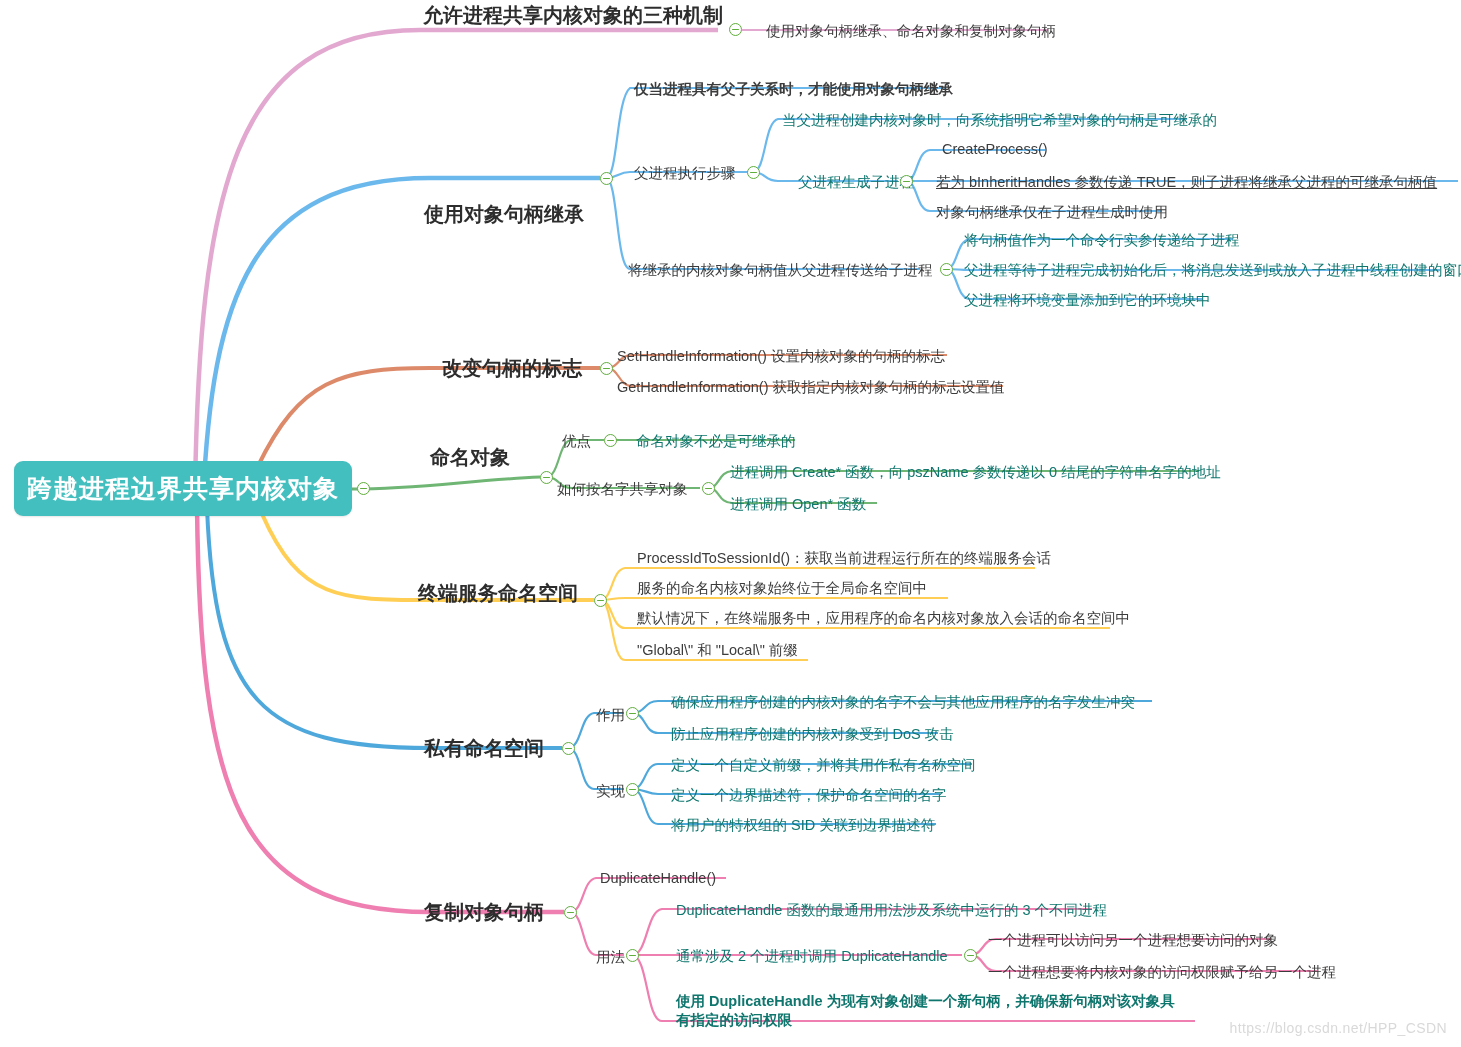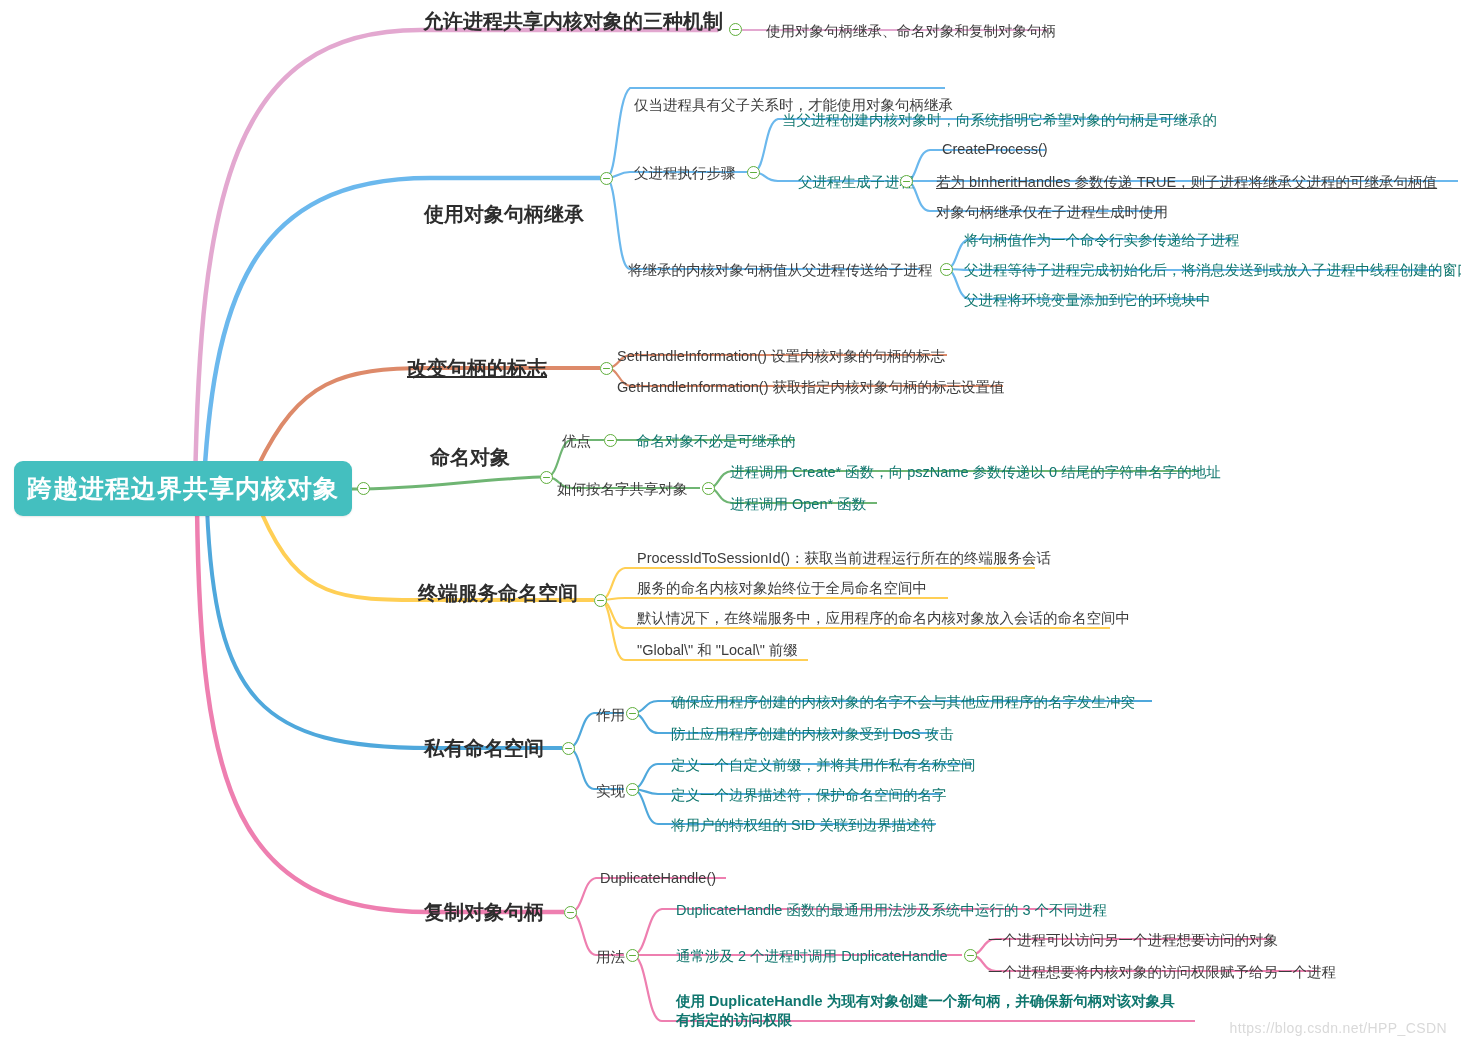--- a/index.html
+++ b/index.html
@@ -108,49 +108,49 @@
     <path d="M632,955 C648,955 648,955 662,955 L962,955" fill="none" stroke="#EE7FB0" stroke-width="2.2"></path>
     <path d="M632,955 C648,955 646,1021 662,1021 L1195,1021" fill="none" stroke="#EE7FB0" stroke-width="2.2"></path>
 
     <path d="M970,955 C984,955 982,939 996,939 L1272,939" fill="none" stroke="#EE7FB0" stroke-width="2.2"></path>
     <path d="M970,955 C984,955 982,971 996,971 L1317,971" fill="none" stroke="#EE7FB0" stroke-width="2.2"></path>
   </svg>
 
   <div class="root-node" style="left:14px;top:461px;width:338px;height:55px;">跨越进程边界共享内核对象</div>
   <div class="toggle" style="left:357px;top:482px;"></div>
 
-  <div class="node lvl1" style="left:423px;top:8px;">允许进程共享内核对象的三种机制</div>
+  <div class="node lvl1" style="left:423px;top:2px;">允许进程共享内核对象的三种机制</div>
   <div class="toggle" style="left:729px;top:23px;"></div>
   <div class="node lvl2" style="left:766px;top:22px;">使用对象句柄继承、命名对象和复制对象句柄</div>
 
   <div class="node lvl1" style="left:424px;top:165px;margin-top:36px;">使用对象句柄继承</div>
   <div class="toggle" style="left:600px;top:172px;"></div>
 
-  <div class="node lvl2" style="left:634px;top:96px;">仅当进程具有父子关系时，才能使用对象句柄继承</div>
+  <div class="node lvl2" style="left:634px;top:80px;font-weight:bold;">仅当进程具有父子关系时，才能使用对象句柄继承</div>
 
   <div class="node lvl2" style="left:634px;top:164px;">父进程执行步骤</div>
   <div class="toggle" style="left:747px;top:166px;"></div>
 
   <div class="node lvl3" style="left:782px;top:111px;">当父进程创建内核对象时，向系统指明它希望对象的句柄是可继承的</div>
 
   <div class="node lvl3" style="left:782px;top:173px;margin-left:16px;">父进程生成子进程</div>
   <div class="toggle" style="left:900px;top:175px;"></div>
 
   <div class="node lvl4" style="left:942px;top:141px;">CreateProcess()</div>
   <div class="node lvl4" style="left:936px;top:173px;text-decoration:underline;">若为 bInheritHandles 参数传递 TRUE，则子进程将继承父进程的可继承句柄值</div>
   <div class="node lvl4" style="left:936px;top:203px;">对象句柄继承仅在子进程生成时使用</div>
 
   <div class="node lvl2" style="left:628px;top:261px;">将继承的内核对象句柄值从父进程传送给子进程</div>
   <div class="toggle" style="left:940px;top:263px;"></div>
 
   <div class="node lvl3" style="left:964px;top:231px;">将句柄值作为一个命令行实参传递给子进程</div>
   <div class="node lvl3" style="left:964px;top:261px;">父进程等待子进程完成初始化后，将消息发送到或放入子进程中线程创建的窗口</div>
   <div class="node lvl3" style="left:964px;top:291px;">父进程将环境变量添加到它的环境块中</div>
 
-  <div class="node lvl1" style="left:407px;top:355px;text-decoration:underline;">改变句柄的标志</div>
+  <div class="node lvl1" style="left:442px;top:355px;">改变句柄的标志</div>
   <div class="toggle" style="left:600px;top:362px;"></div>
   <div class="node lvl2" style="left:617px;top:347px;">SetHandleInformation() 设置内核对象的句柄的标志</div>
   <div class="node lvl2" style="left:617px;top:378px;">GetHandleInformation() 获取指定内核对象句柄的标志设置值</div>
 
   <div class="node lvl1" style="left:430px;top:444px;">命名对象</div>
   <div class="toggle" style="left:540px;top:471px;"></div>
 
   <div class="node lvl2" style="left:562px;top:432px;">优点</div>
   <div class="toggle" style="left:604px;top:434px;"></div>
   <div class="node lvl3" style="left:636px;top:432px;">命名对象不必是可继承的</div>

